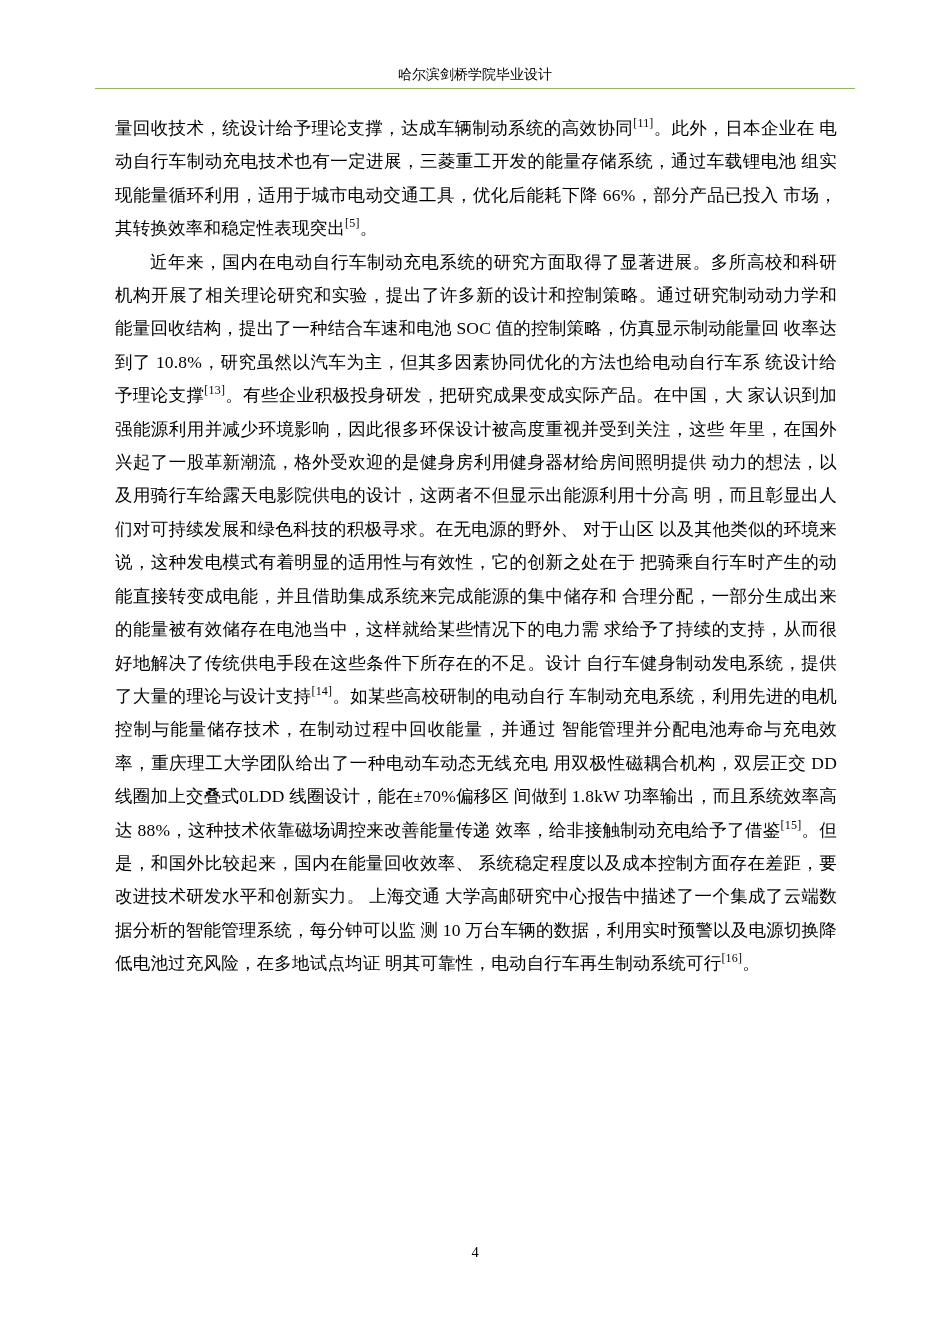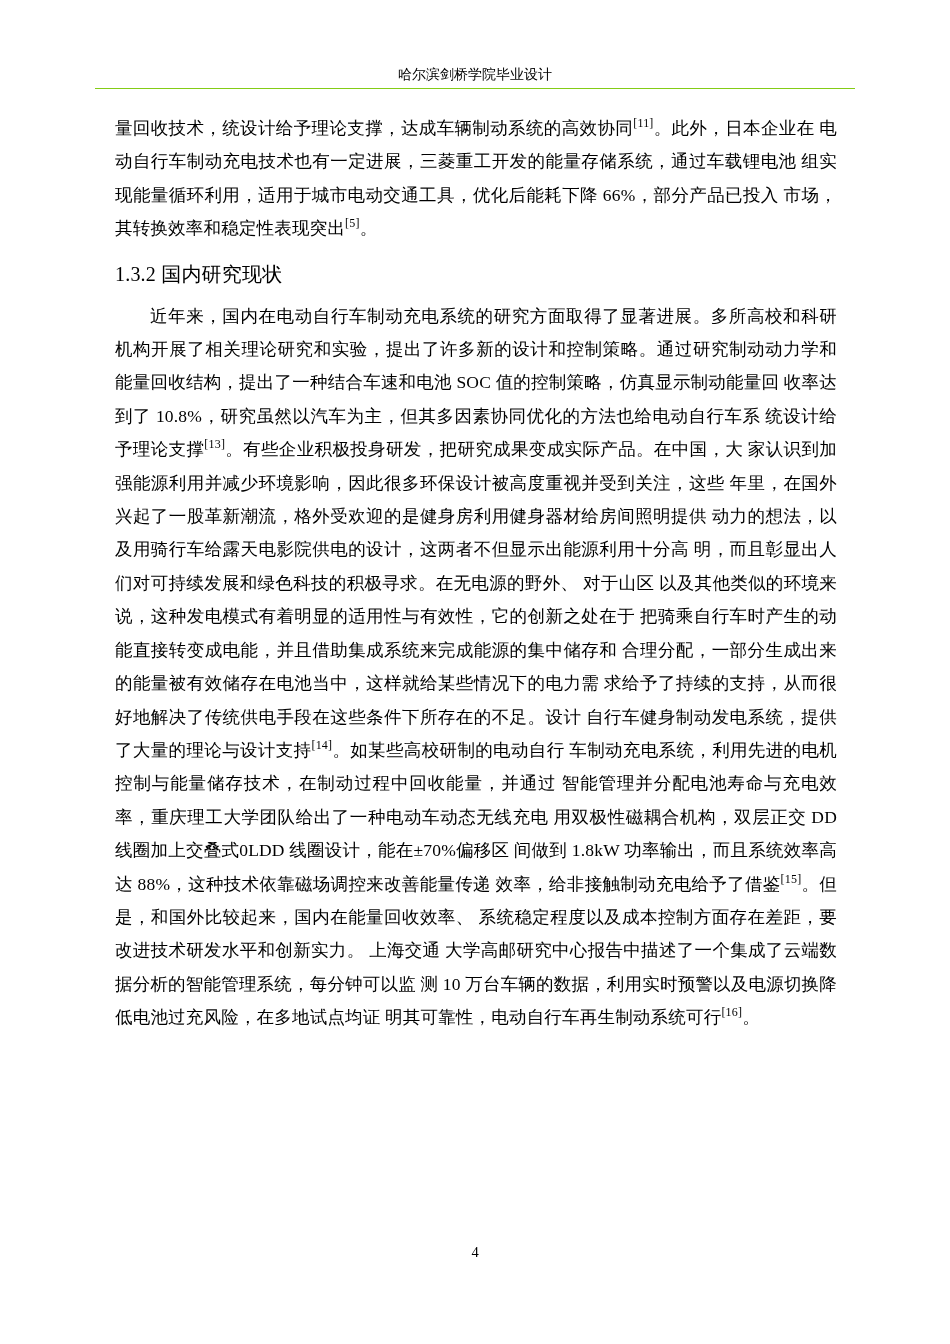--- a/index.html
+++ b/index.html
@@ -71,21 +71,20 @@
 
 <div class="page">
 
   <div class="header">
     <span>哈尔滨剑桥学院毕业设计</span>
   </div>
 
   <div class="content">
     <p class="para"><span>量回收技术，统设计给予理论支撑，达成车辆制动系统的高效协同</span><sup>[11]</sup><span>。此外，日本企业在 电动自行车制动充电技术也有一定进展，三菱重工开发的能量存储系统，通过车载锂电池 组实现能量循环利用，适用于城市电动交通工具，优化后能耗下降 66%，部分产品已投入 市场，其转换效率和稳定性表现突出</span><sup>[5]</sup><span>。</span></p>
 
-    <h3 class="section-heading">1.3.2  国内研究现状</h3>
 
     <p class="para indent"><span>近年来，国内在电动自行车制动充电系统的研究方面取得了显著进展。多所高校和科研机构开展了相关理论研究和实验，提出了许多新的设计和控制策略。通过研究制动动力学和能量回收结构，提出了一种结合车速和电池 SOC 值的控制策略，仿真显示制动能量回 收率达到了 10.8%，研究虽然以汽车为主，但其多因素协同优化的方法也给电动自行车系 统设计给予理论支撑</span><sup>[13]</sup><span>。有些企业积极投身研发，把研究成果变成实际产品。在中国，大 家认识到加强能源利用并减少环境影响，因此很多环保设计被高度重视并受到关注，这些 年里，在国外兴起了一股革新潮流，格外受欢迎的是健身房利用健身器材给房间照明提供 动力的想法，以及用骑行车给露天电影院供电的设计，这两者不但显示出能源利用十分高 明，而且彰显出人们对可持续发展和绿色科技的积极寻求。在无电源的野外、 对于山区  以及其他类似的环境来说，这种发电模式有着明显的适用性与有效性，它的创新之处在于 把骑乘自行车时产生的动能直接转变成电能，并且借助集成系统来完成能源的集中储存和 合理分配，一部分生成出来的能量被有效储存在电池当中，这样就给某些情况下的电力需 求给予了持续的支持，从而很好地解决了传统供电手段在这些条件下所存在的不足。设计 自行车健身制动发电系统，提供了大量的理论与设计支持</span><sup>[14]</sup><span>。如某些高校研制的电动自行 车制动充电系统，利用先进的电机控制与能量储存技术，在制动过程中回收能量，并通过 智能管理并分配电池寿命与充电效率，重庆理工大学团队给出了一种电动车动态无线充电 用双极性磁耦合机构，双层正交 DD 线圈加上交叠式0LDD 线圈设计，能在±70%偏移区 间做到 1.8kW 功率输出，而且系统效率高达 88%，这种技术依靠磁场调控来改善能量传递 效率，给非接触制动充电给予了借鉴</span><sup>[15]</sup><span>。但是，和国外比较起来，国内在能量回收效率、  系统稳定程度以及成本控制方面存在差距，要改进技术研发水平和创新实力。 上海交通  大学高邮研究中心报告中描述了一个集成了云端数据分析的智能管理系统，每分钟可以监 测 10 万台车辆的数据，利用实时预警以及电源切换降低电池过充风险，在多地试点均证  明其可靠性，电动自行车再生制动系统可行</span><sup>[16]</sup><span>。</span></p>
   </div>
 
   <div class="footer">
     <span>4</span>
   </div>
 
 </div>
 

